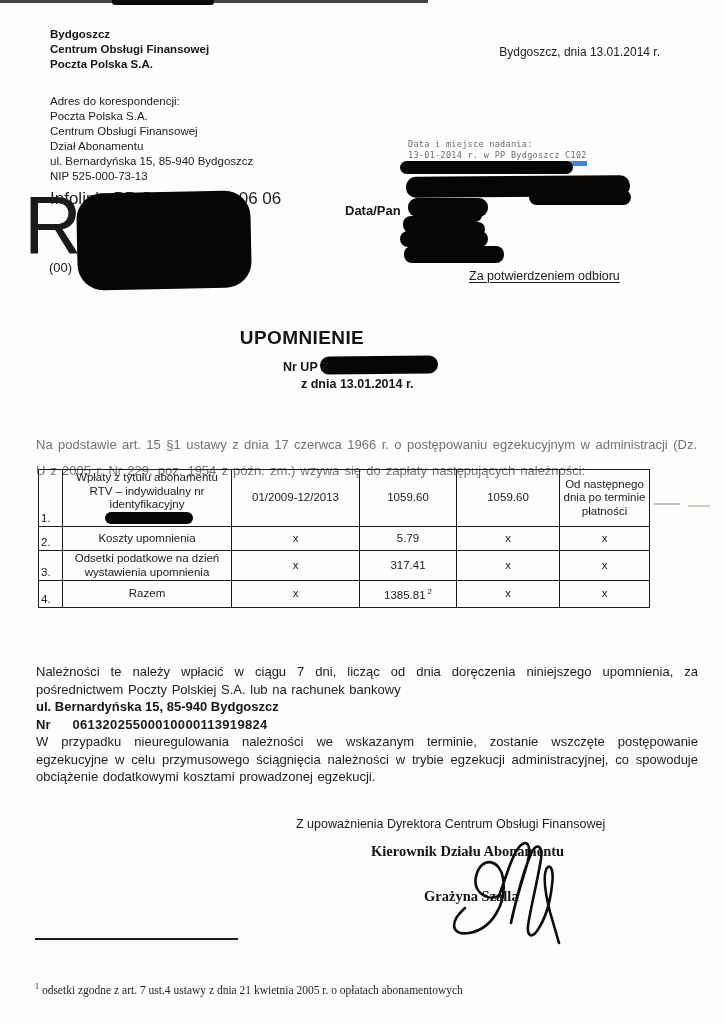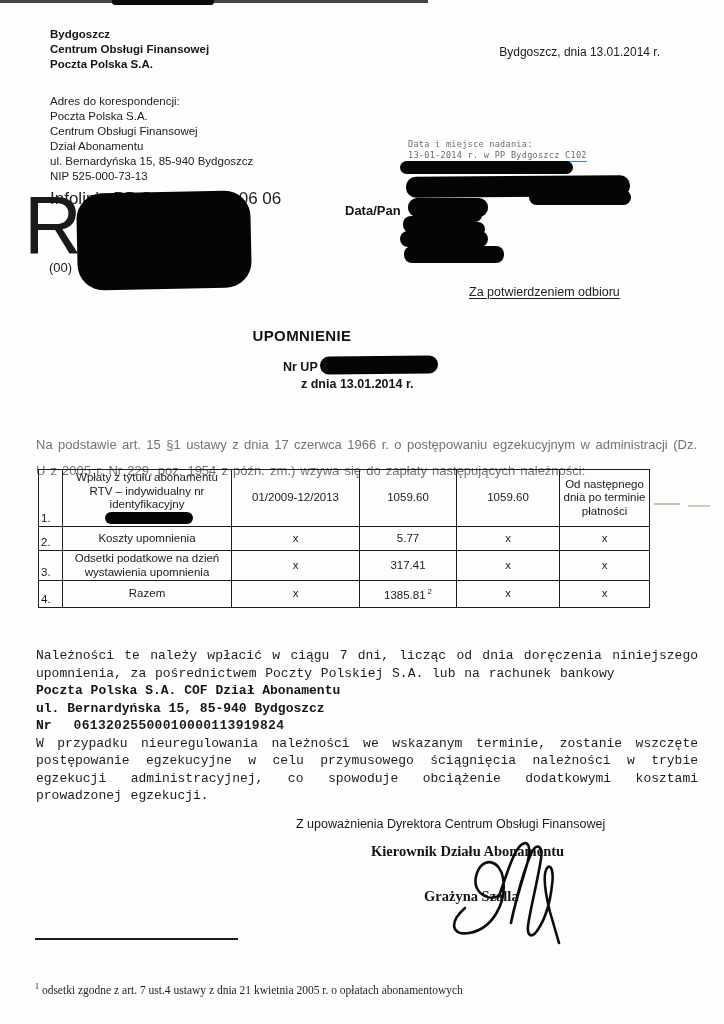--- a/index.html
+++ b/index.html
@@ -13,21 +13,21 @@
   .line { display:block; }
 
   
   .sender { left:50px; top:27px; font-size:11.5px; line-height:15px; font-weight:bold; color:#151515; }
   .place-date { left:420px; top:45px; width:240px; text-align:right; font-size:12px; color:#1b1b1b; }
   .addr { left:50px; top:94px; font-size:11.5px; line-height:15px; color:#222; }
   .infoline { left:50px; top:189px; font-size:17px; color:#222; }
 
   
   .stamp { left:408px; top:139px; font-family:"DejaVu Sans Mono", monospace; font-size:8.5px; line-height:11px; color:#6b6b6b; letter-spacing:0.3px; }
-  .stamp .u { border-bottom:1px solid #3b82f6; padding-bottom:1px; }
+  .stamp .u { border-bottom:5px solid #3b82f6; padding-bottom:1px; }
 
   
   .r-mark { left:24px; top:186px; font-size:80px; line-height:78px; font-weight:400; color:#1a1a1a; transform:scaleY(1.02); }
   .r-code { left:49px; top:260px; font-size:13px; color:#1a1a1a; }
 
   
   .redact { position:absolute; background:#050505; }
   .big-blob { left:77px; top:192px; width:174px; height:97px; border-radius:26px; transform:rotate(-1.2deg); }
   .bar-s1 { left:400px; top:161px; width:173px; height:13px; border-radius:7px; }
   .bar-s2 { left:406px; top:176px; width:224px; height:21px; border-radius:10px; transform:rotate(-0.4deg); }
@@ -35,40 +35,40 @@
   .bar-p1 { left:408px; top:198px; width:80px; height:19px; border-radius:9px; }
   .bar-p1b { left:430px; top:208px; width:52px; height:14px; border-radius:7px; }
   .bar-p2 { left:403px; top:216px; width:70px; height:17px; border-radius:8px; }
   .bar-p2b { left:452px; top:222px; width:33px; height:14px; border-radius:7px; }
   .bar-p3 { left:400px; top:231px; width:88px; height:16px; border-radius:8px; }
   .bar-p4 { left:404px; top:246px; width:100px; height:17px; border-radius:8px; }
   .bar-nr { left:320px; top:356px; width:118px; height:18px; border-radius:9px; transform:rotate(-0.6deg); }
   .cell-redact { display:inline-block; width:88px; height:12px; background:#050505; border-radius:6px; vertical-align:-2px; margin-left:3px; }
 
   .recipient { left:345px; top:203px; font-size:13px; font-weight:bold; color:#151515; }
-  .receipt { left:469px; top:269px; font-size:12.5px; color:#1b1b1b; text-decoration:underline; text-underline-offset:2px;margin-top:16px; }
-
-  
-  .title { left:0; top:327px; width:604px; text-align:center; font-size:15px; font-weight:bold; letter-spacing:0.4px; color:#141414; }
+  .receipt { left:469px; top:269px; font-size:12.5px; color:#1b1b1b; text-decoration:underline; text-underline-offset:2px; }
+
+  
+  .title { left:0; top:327px; width:604px; text-align:center; font-size:19px; font-weight:bold; letter-spacing:0.4px; color:#141414; }
   .doc-num { left:283px; top:360px; font-size:12.5px; font-weight:bold; color:#141414; }
   .doc-date { left:301px; top:377px; font-size:12.5px; font-weight:bold; color:#141414; }
 
   .intro { left:36px; top:406px; width:661px; font-size:13px; line-height:26px; text-align:justify; color:#737373; word-spacing:1.5px;margin-top:26px; }
 
   
   .tbl-wrap { left:38px; top:469px; }
   table.doc { border-collapse:collapse; width:611px; table-layout:fixed; font-size:11.5px; line-height:13.5px; color:#1a1a1a; }
   table.doc td { border:1.4px solid #1c1c1c; text-align:center; vertical-align:middle; padding:1px 2px; overflow:hidden; }
   table.doc td.lp { text-align:left; vertical-align:bottom; padding-left:2px; padding-bottom:1px; }
   table.doc td.lp-h { text-align:left; vertical-align:top; padding-left:2px; }
   tr.h-head { height:46px; } tr.h-r1 { height:49px; } tr.h-r2 { height:24px; } tr.h-r3 { height:30px; } tr.h-r4 { height:27px; }
   table.doc sup { font-size:8px; margin-left:2px; }
 
   
-  .payment { left:36px; top:647px; width:662px; font-size:13px; line-height:17.5px; color:#1c1c1c;font-family:Liberation Mono, monospace; }
+  .payment { left:36px; top:663px; width:662px; font-size:13px; line-height:17.5px; color:#1c1c1c; }
   .payment p { margin:0; text-align:justify; word-spacing:1px; }
   .payment .bold-line { font-weight:bold; color:#141414; }
   .acct-num { font-weight:bold; margin-left:22px; letter-spacing:0.3px; }
 
   
   .auth-line { left:296px; top:817px; font-size:12.5px; color:#1c1c1c; }
   .sig-position { left:371px; top:843px; font-family:"Liberation Serif", serif; font-size:14.5px; font-weight:bold; color:#141414; }
   .sig-name { left:424px; top:888px; font-family:"Liberation Serif", serif; font-size:14.5px; font-weight:bold; color:#141414; }
   .sig-svg { left:437px; top:830px; }
 
@@ -155,21 +155,21 @@
       <td><span>Wpłaty z tytułu abonamentu RTV – indywidualny nr identyfikacyjny</span><span class="cell-redact"></span></td>
       <td>01/2009-12/2013</td>
       <td>1059.60</td>
       <td>1059.60</td>
       <td>Od następnego dnia po terminie płatności</td>
     </tr>
     <tr class="h-r2">
       <td class="lp">2.</td>
       <td>Koszty upomnienia</td>
       <td>x</td>
-      <td>5.77</td>
+      <td>5.79</td>
       <td>x</td>
       <td>x</td>
     </tr>
     <tr class="h-r3">
       <td class="lp">3.</td>
       <td>Odsetki podatkowe na dzień wystawienia upomnienia</td>
       <td>x</td>
       <td>317.41</td>
       <td>x</td>
       <td>x</td>
@@ -181,21 +181,20 @@
       <td><span>1385.81</span><sup>2</sup></td>
       <td>x</td>
       <td>x</td>
     </tr>
   </tbody>
     </table>
 </div>
 
 <div class="abs payment">
   <p>Należności te należy wpłacić w ciągu 7 dni, licząc od dnia doręczenia niniejszego upomnienia, za pośrednictwem Poczty Polskiej S.A. lub na rachunek bankowy</p>
-  <div class="bold-line">Poczta Polska S.A. COF Dział Abonamentu</div>
   <div class="bold-line">ul. Bernardyńska 15, 85-940 Bydgoszcz</div>
   <div><span class="bold-line">Nr</span><span class="acct-num">06132025500010000113919824</span></div>
   <p>W przypadku nieuregulowania należności we wskazanym terminie, zostanie wszczęte postępowanie egzekucyjne w celu przymusowego ściągnięcia należności w trybie egzekucji administracyjnej, co spowoduje obciążenie dodatkowymi kosztami prowadzonej egzekucji.</p>
 </div>
 
 <div class="abs auth-line">Z upoważnienia Dyrektora Centrum Obsługi Finansowej</div>
 <div class="abs sig-position">Kierownik Działu Abonamentu</div>
 <div class="abs sig-name">Grażyna Szalla</div>
 <svg class="abs sig-svg" width="150" height="115" viewBox="0 0 150 115">
   <path d="M28,78 C12,92 14,106 32,103 C56,99 70,72 66,48 C63,30 46,26 40,43 C34,60 48,72 62,66

